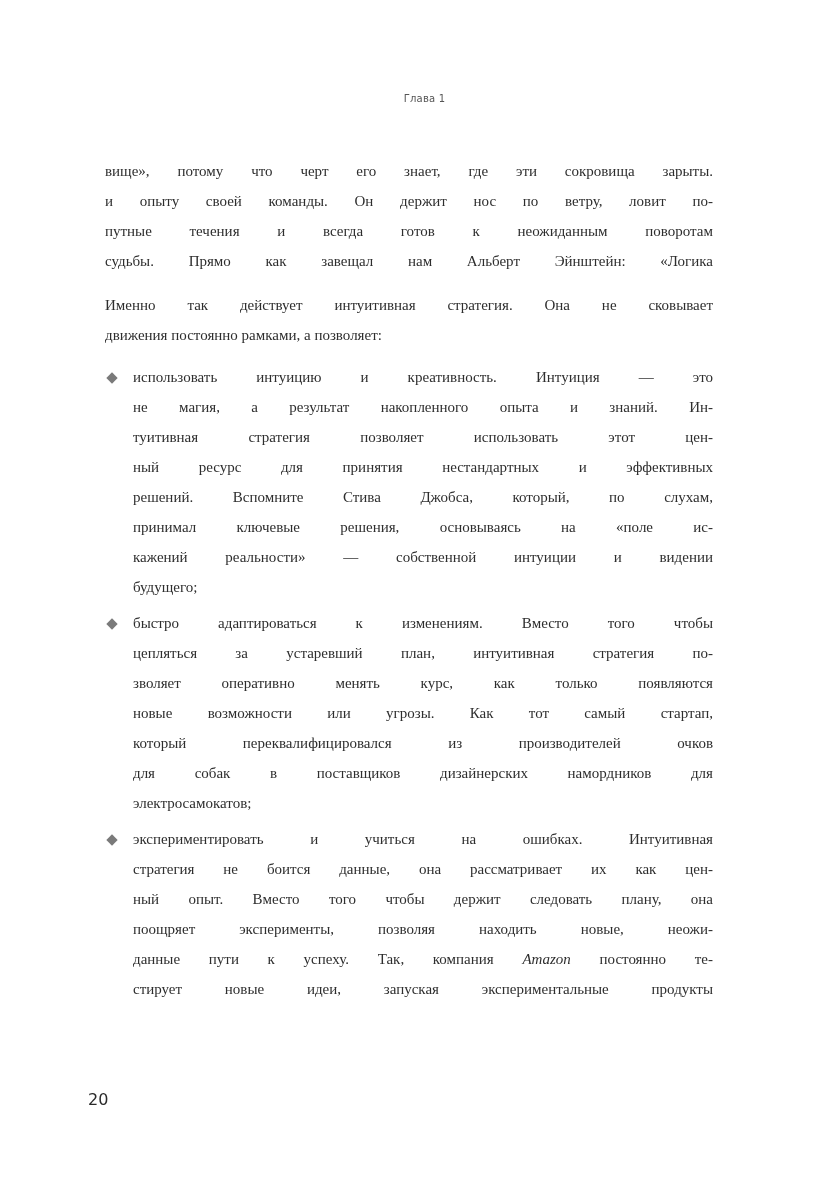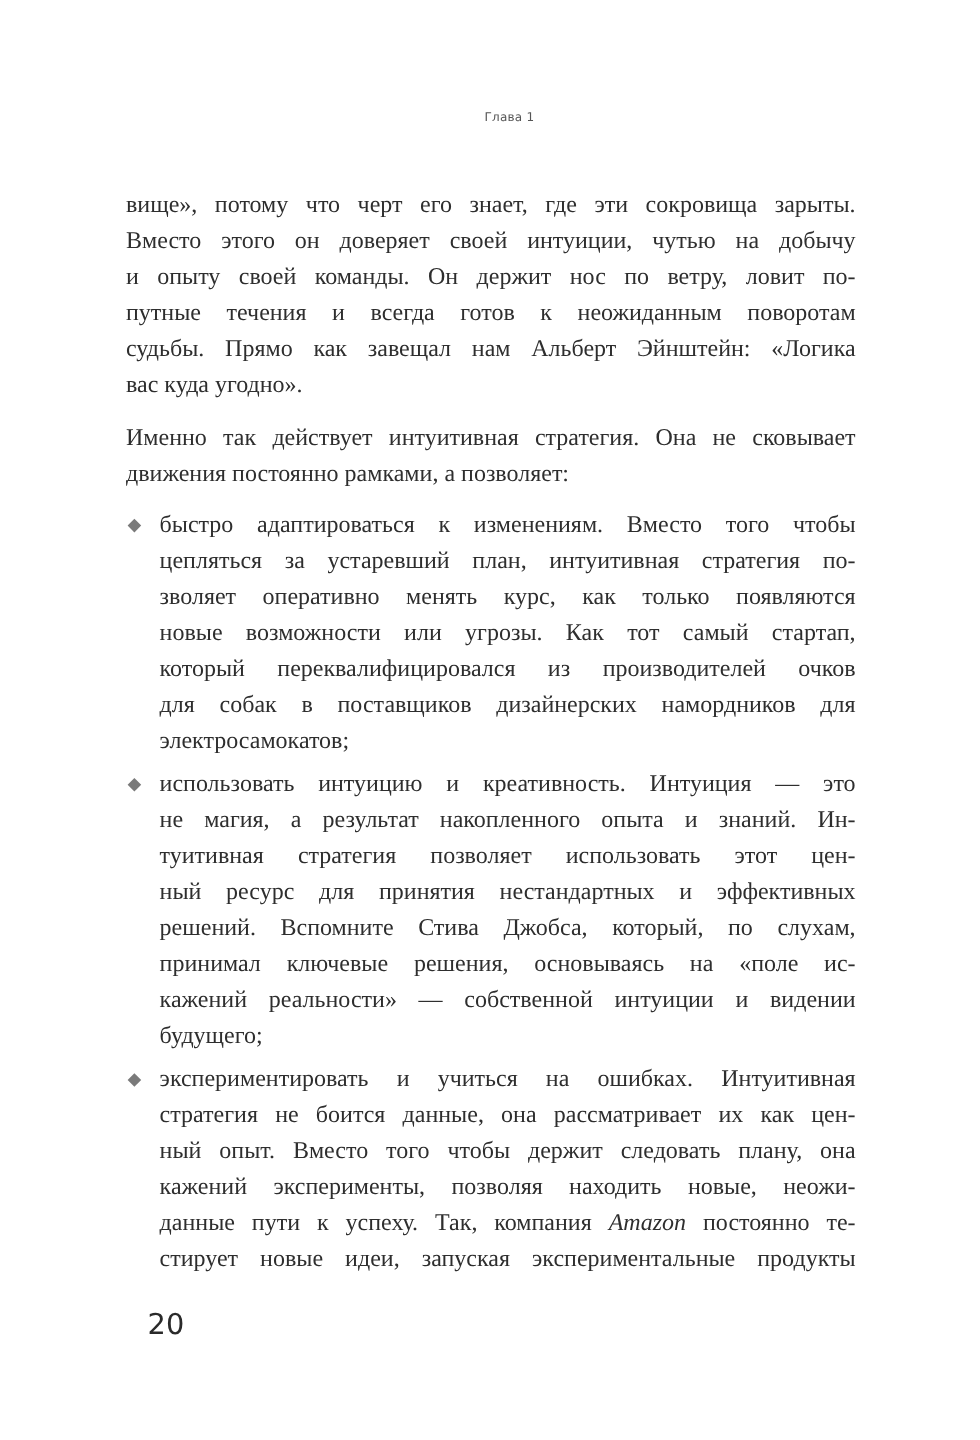--- a/index.html
+++ b/index.html
@@ -23,21 +23,21 @@
       font-size: 10px;
       color: #555555;
       letter-spacing: 0.2px;
     }
     .body-text {
       position: absolute;
       top: 156px;
       left: 105px;
       width: 608px;
       font-family: "Liberation Serif", "DejaVu Serif", serif;
-      font-size: 20px;
+      font-size: 15px;
       line-height: 30px;
       color: #2e2e2e;
       text-align: justify;
     }
     .body-text p {
       margin: 0;
       text-align: justify;
       text-align-last: left;
     }
     .body-text p + p {
@@ -71,74 +71,72 @@
     }
     .line.last {
       text-align-last: left;
     }
     em {
       font-style: italic;
     }
     .folio {
       position: absolute;
       top: 1090px;
-      left: 123px;
+      left: 88px;
       font-family: "DejaVu Sans", sans-serif;
-      font-size: 24px;
+      font-size: 16px;
       color: #2a2a2a;
     }
   </style>
 </head>
 <body>
 
 <div class="running-head">Глава 1</div>
 
 <div class="body-text">
 
   <p>
     <span class="line">вище», потому что черт его знает, где эти сокровища зарыты.</span>
-    <span class="line">Вместо этого он доверяет своей интуиции, чутью на добычу</span>
     <span class="line">и опыту своей команды. Он держит нос по ветру, ловит по-</span>
     <span class="line">путные течения и всегда готов к неожиданным поворотам</span>
     <span class="line">судьбы. Прямо как завещал нам Альберт Эйнштейн: «Логика</span>
-    <span class="line last">вас куда угодно».</span>
   </p>
 
   <p>
     <span class="line">Именно так действует интуитивная стратегия. Она не сковывает</span>
     <span class="line last">движения постоянно рамками, а позволяет:</span>
   </p>
 
   <ul class="bullets">
-    <li>
-      <span class="bullet-mark"></span>
-      <span class="line">быстро адаптироваться к изменениям. Вместо того чтобы</span>
-      <span class="line">цепляться за устаревший план, интуитивная стратегия по-</span>
-      <span class="line">зволяет оперативно менять курс, как только появляются</span>
-      <span class="line">новые возможности или угрозы. Как тот самый стартап,</span>
-      <span class="line">который переквалифицировался из производителей очков</span>
-      <span class="line">для собак в поставщиков дизайнерских намордников для</span>
-      <span class="line last">электросамокатов;</span>
-    </li>
     <li>
       <span class="bullet-mark"></span>
       <span class="line">использовать интуицию и креативность. Интуиция — это</span>
       <span class="line">не магия, а результат накопленного опыта и знаний. Ин-</span>
       <span class="line">туитивная стратегия позволяет использовать этот цен-</span>
       <span class="line">ный ресурс для принятия нестандартных и эффективных</span>
       <span class="line">решений. Вспомните Стива Джобса, который, по слухам,</span>
       <span class="line">принимал ключевые решения, основываясь на «поле ис-</span>
       <span class="line">кажений реальности» — собственной интуиции и видении</span>
       <span class="line last">будущего;</span>
     </li>
     <li>
       <span class="bullet-mark"></span>
+      <span class="line">быстро адаптироваться к изменениям. Вместо того чтобы</span>
+      <span class="line">цепляться за устаревший план, интуитивная стратегия по-</span>
+      <span class="line">зволяет оперативно менять курс, как только появляются</span>
+      <span class="line">новые возможности или угрозы. Как тот самый стартап,</span>
+      <span class="line">который переквалифицировался из производителей очков</span>
+      <span class="line">для собак в поставщиков дизайнерских намордников для</span>
+      <span class="line last">электросамокатов;</span>
+    </li>
+    <li>
+      <span class="bullet-mark"></span>
       <span class="line">экспериментировать и учиться на ошибках. Интуитивная</span>
       <span class="line">стратегия не боится данные, она рассматривает их как цен-</span>
       <span class="line">ный опыт. Вместо того чтобы держит следовать плану, она</span>
-      <span class="line">кажений эксперименты, позволяя находить новые, неожи-</span>
+      <span class="line">поощряет эксперименты, позволяя находить новые, неожи-</span>
       <span class="line"><span>данные пути к успеху. Так, компания </span><em>Amazon</em><span> постоянно те-</span></span>
       <span class="line">стирует новые идеи, запуская экспериментальные продукты</span>
     </li>
   </ul>
 </div>
 
 <div class="folio">20</div>
 
 </body></html>

